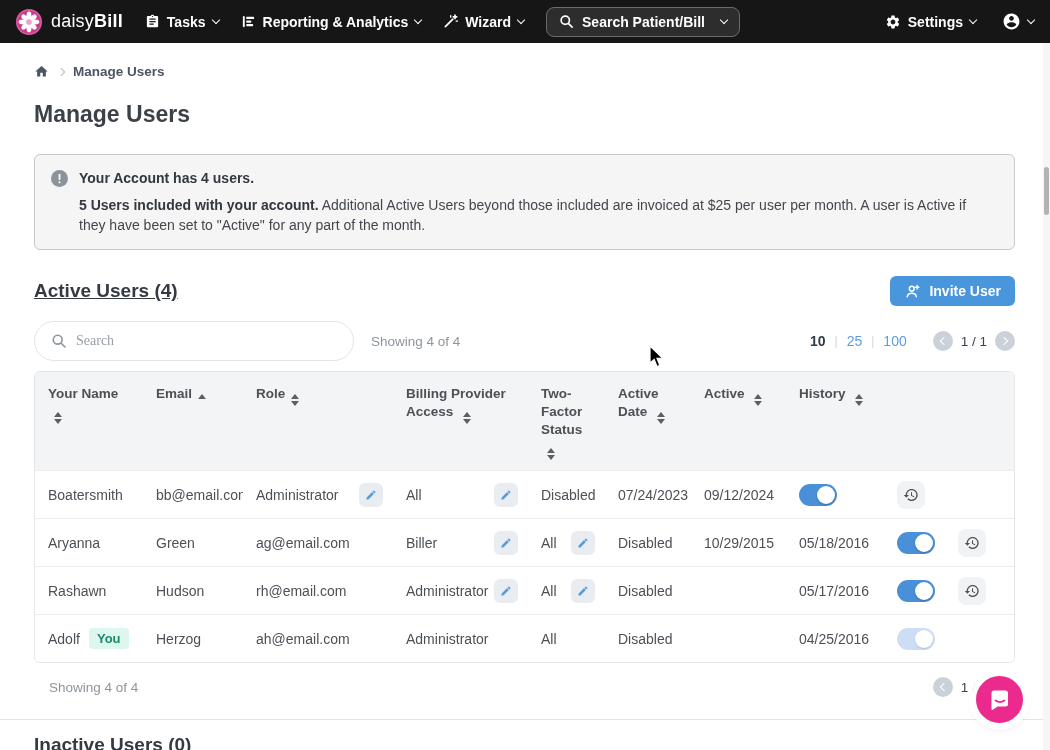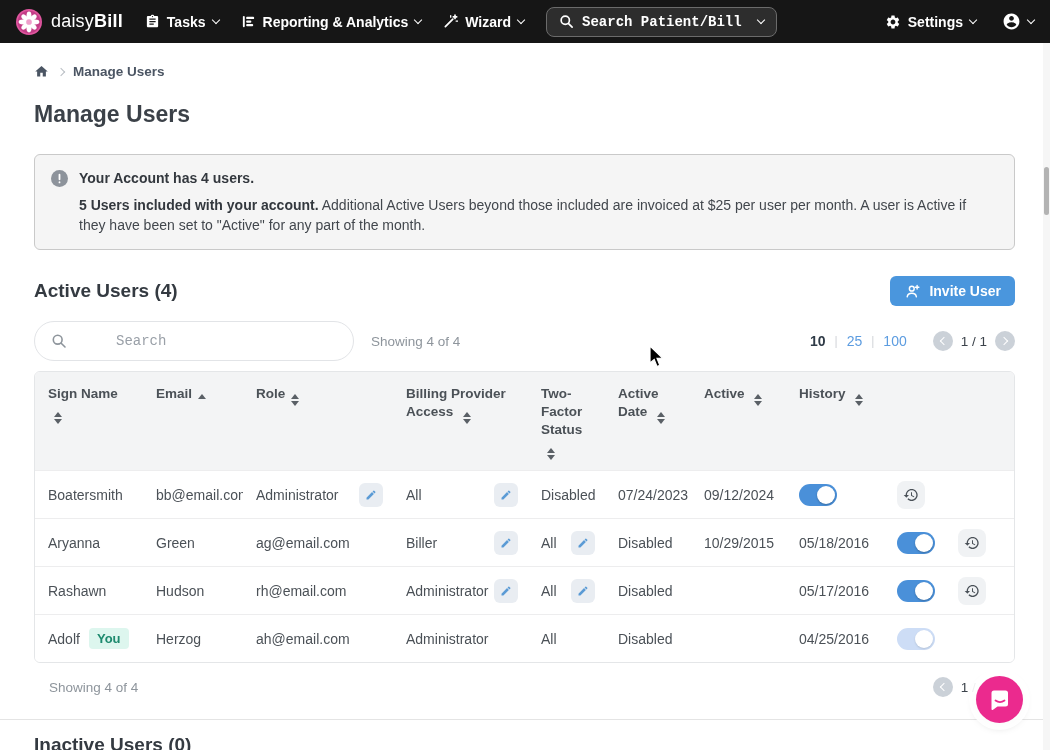--- a/index.html
+++ b/index.html
@@ -12,50 +12,50 @@
   .logo-wrap { display:flex; align-items:center; gap:9px; cursor:pointer; }
   .logo-circle { width:26px; height:26px; display:block; }
   .brand { font-size:18px; color:#fff; letter-spacing:.2px; }
   .brand .b { font-weight:700; }
   .nav-item { display:flex; align-items:center; gap:7px; margin-left:22px; font-size:14px;
     font-weight:600; cursor:pointer; white-space:nowrap; }
   .chev { display:inline-block; width:6px; height:6px; border-right:1.8px solid currentColor;
     border-bottom:1.8px solid currentColor; transform:rotate(45deg); margin-top:-3px; }
   .nav-search { display:flex; align-items:center; gap:8px; margin-left:22px; height:30px;
     padding:0 12px; background:#2d2d2d; border:1px solid #6b6b6b; border-radius:8px;
-    font-size:14px; font-weight:600; cursor:pointer; min-width:186px;font-family:Liberation Mono, monospace; }
+    font-size:14px; font-weight:600; cursor:pointer; min-width:186px; }
   .nav-right { margin-left:auto; display:flex; align-items:center; gap:26px; }
   .nav-right .nav-item { margin-left:0; }
 
   
   .content { position:absolute; top:43px; left:0; width:1050px; padding:0 35px 0 34px; }
   .breadcrumb { margin-top:21px; display:flex; align-items:center; gap:9px; font-size:13.5px;
     font-weight:600; color:#4b5563; }
   .crumb-sep { width:6px; height:6px; border-right:1.8px solid #b9bec4; border-bottom:1.8px solid #b9bec4;
     transform:rotate(-45deg); }
   h1.page-title { margin-top:22px; font-size:23px; font-weight:700; color:#3b4148; }
 
   .notice { margin-top:26px; background:#f5f5f5; border:1px solid #c9c9c9; border-radius:6px;
     padding:14px 16px; display:grid; grid-template-columns:18px 1fr; column-gap:10px; }
   .notice-title { font-size:14px; font-weight:700; color:#33383e; line-height:18px; }
   .notice-body { grid-column:2; margin-top:8px; font-size:14px; color:#42474d; line-height:20px;
     max-width:905px; }
   .notice-body b { color:#33383e; }
 
   .section-row { margin-top:26px; display:flex; align-items:center; }
-  .section-heading { font-size:19px; font-weight:700; color:#343a41; }
+  .section-heading { font-size:19px; font-weight:700; color:#343a41;text-decoration:underline; }
   .invite-btn { margin-left:auto; height:30px; display:flex; align-items:center; gap:8px;
     background:#4a96dd; color:#fff; border:none; border-radius:6px; padding:0 14px;
     font-size:14px; font-weight:700; cursor:pointer; font-family:inherit; }
 
   .controls { margin-top:15px; display:flex; align-items:center; }
   .search-box { width:320px; height:40px; border:1px solid #e2e4e7; border-radius:20px;
     display:flex; align-items:center; gap:9px; padding:0 16px; background:#fff; }
   .search-box input { border:none; outline:none; flex:1; font-size:14px; color:#3c434b;
-    font-family:Liberation Mono, monospace; background:transparent;margin-left:40px; }
+    font-family:Liberation Serif, serif; background:transparent; }
   .search-box input::placeholder { color:#9aa0a8; }
   .showing { margin-left:17px; font-size:13.5px; color:#8e959c; }
   .right-controls { margin-left:auto; display:flex; align-items:center; gap:26px; }
   .page-sizes { display:flex; align-items:center; gap:9px; font-size:14px; }
   .size-link { color:#5c9ce0; cursor:pointer; }
   .size-current { color:#2f3b47; font-weight:700; cursor:pointer; }
   .size-sep { color:#d2d5d9; font-size:12px; }
   .pager { display:flex; align-items:center; gap:8px; }
   .pager-btn { width:20px; height:20px; border-radius:50%; background:#cbd1d8; border:none;
     display:flex; align-items:center; justify-content:center; cursor:pointer; }
@@ -247,21 +247,21 @@
         <span class="page-ind">1 / 1</span>
         <button class="pager-btn">
             <span class="chev chev-right"></span>
           </button>
       </div>
     </div>
   </div>
 
   <div class="table">
     <div class="tr thead">
-      <div class="th"><span>Sign Name</span> <span class="sort">
+      <div class="th"><span>Your Name</span> <span class="sort">
             <span class="tri-up"></span>
             <span class="tri-down"></span>
           </span></div>
       <div class="th"><span>Email</span><span class="sort">
             <span class="tri-up"></span>
           </span></div>
       <div class="th"><span>Role</span><span class="sort">
             <span class="tri-up"></span>
             <span class="tri-down"></span>
           </span></div>

